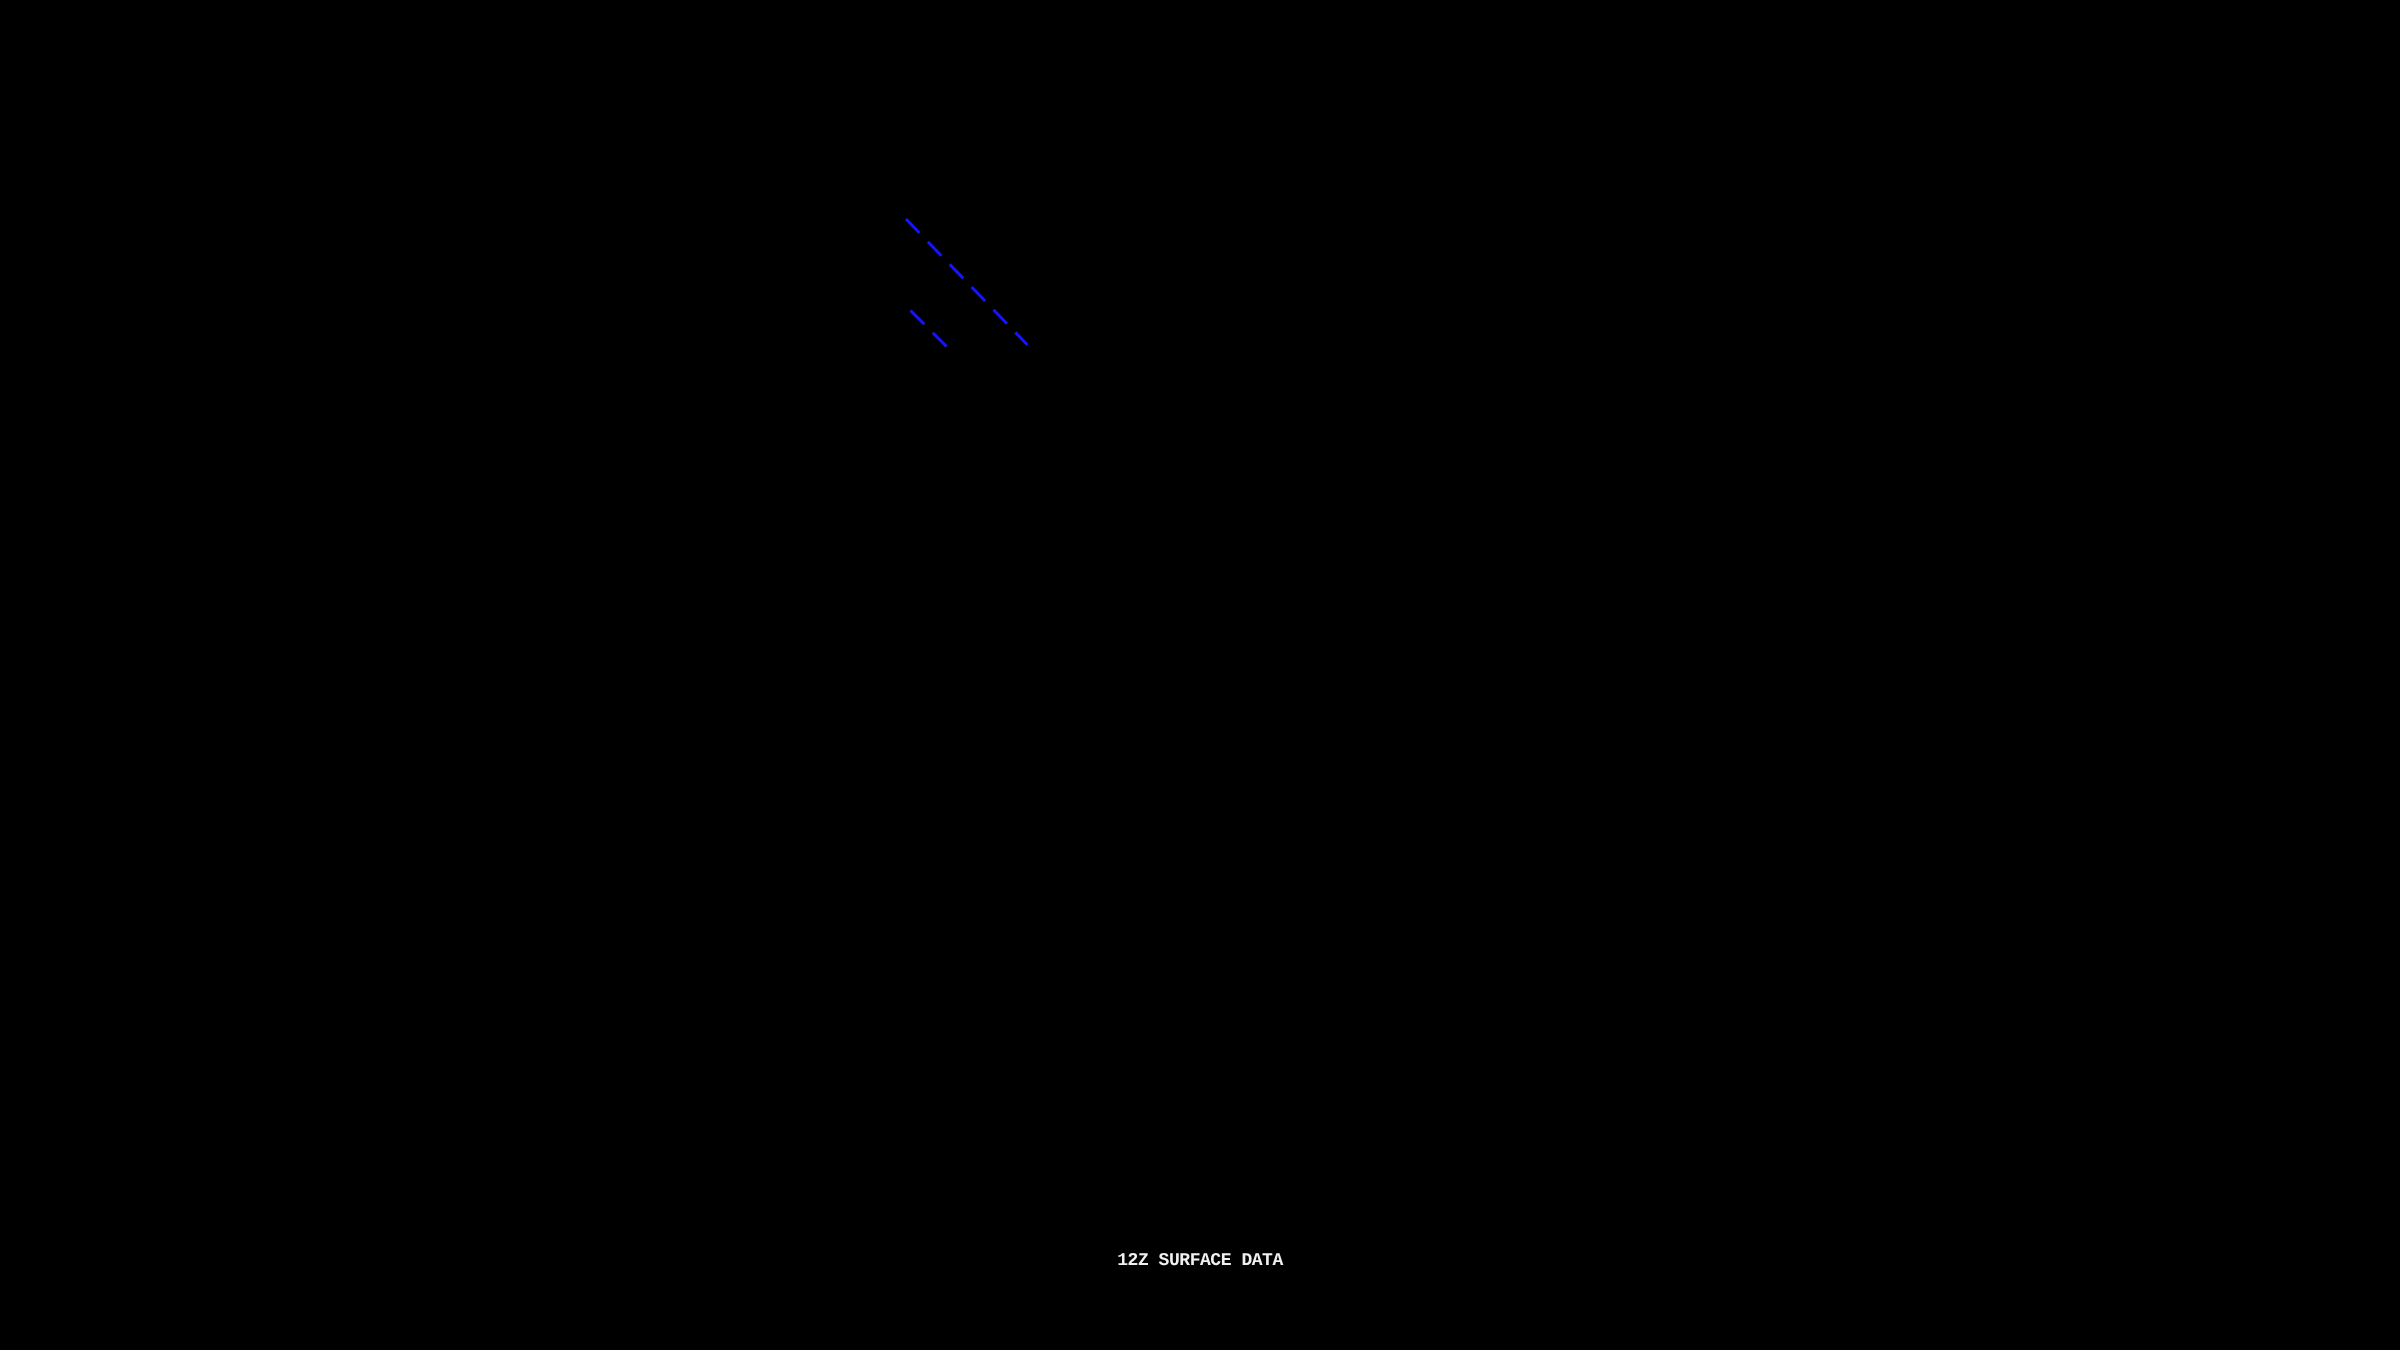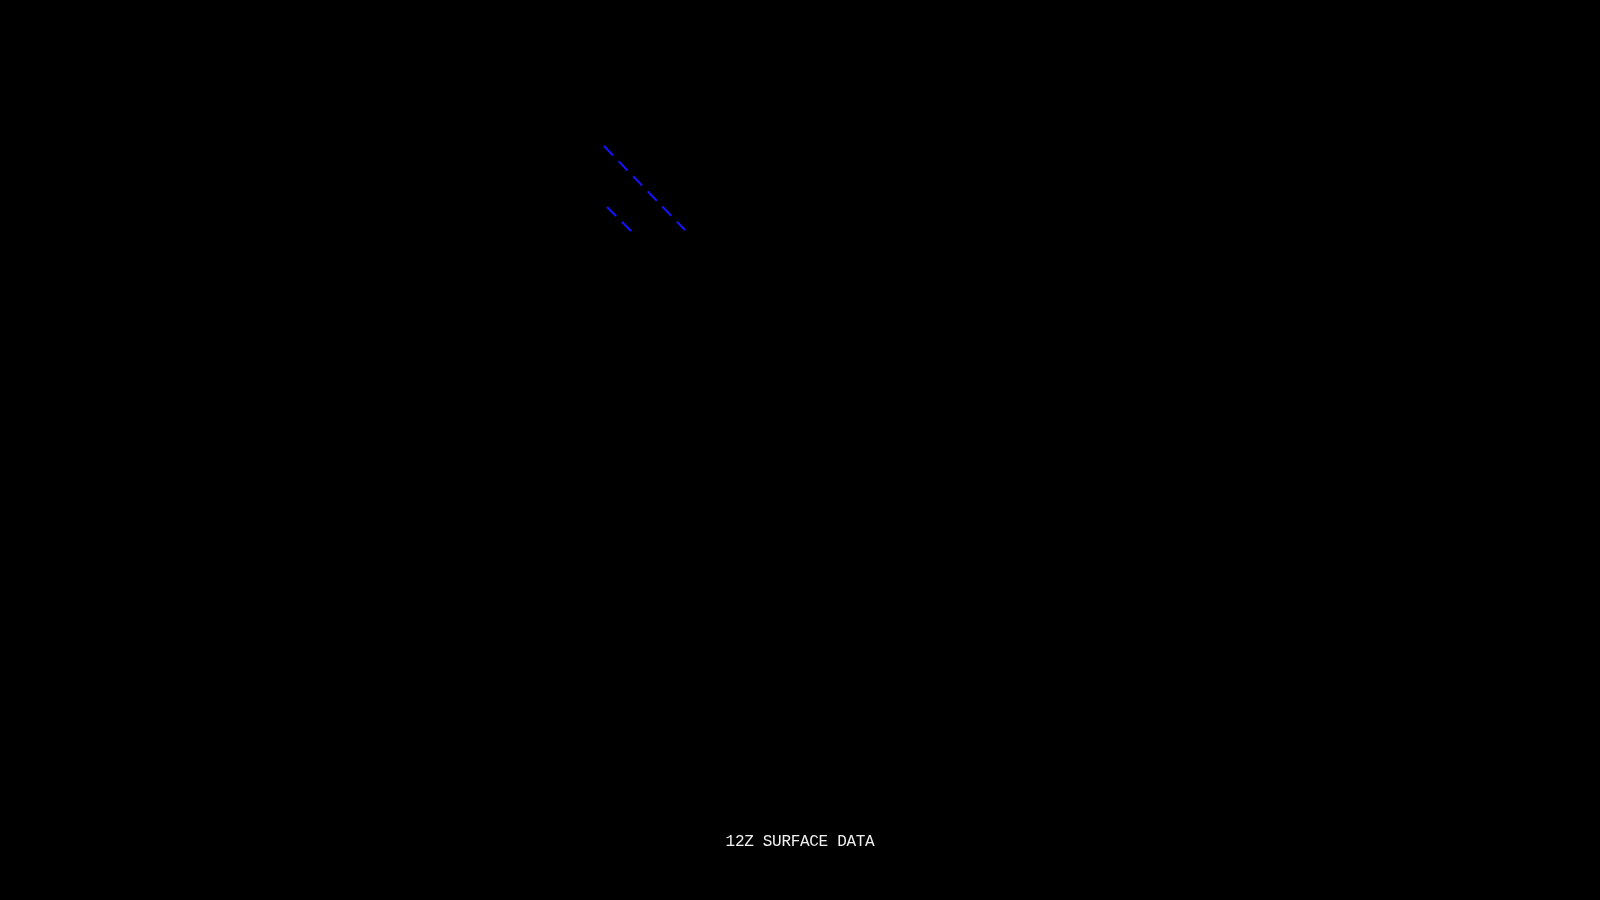--- a/index.html
+++ b/index.html
@@ -29,22 +29,22 @@
     stroke-width: 2;
     stroke-dasharray: 13 8;
     stroke-linecap: butt;
   }
   .footer-label {
     position: absolute;
     top: 833px;
     left: 50%;
     transform: translateX(-50%);
     font-family: "Liberation Mono", monospace;
-    font-size: 16px;
-    font-weight: normal;
+    font-size: 12px;
+    font-weight: bold;
     letter-spacing: -0.3px;
     white-space: pre;
     user-select: none;
   }
 </style>
 </head>
 <body>
 
 <div class="screen" style="background: rgb(0, 0, 0); width: 1600px; height: 900px;">
 

